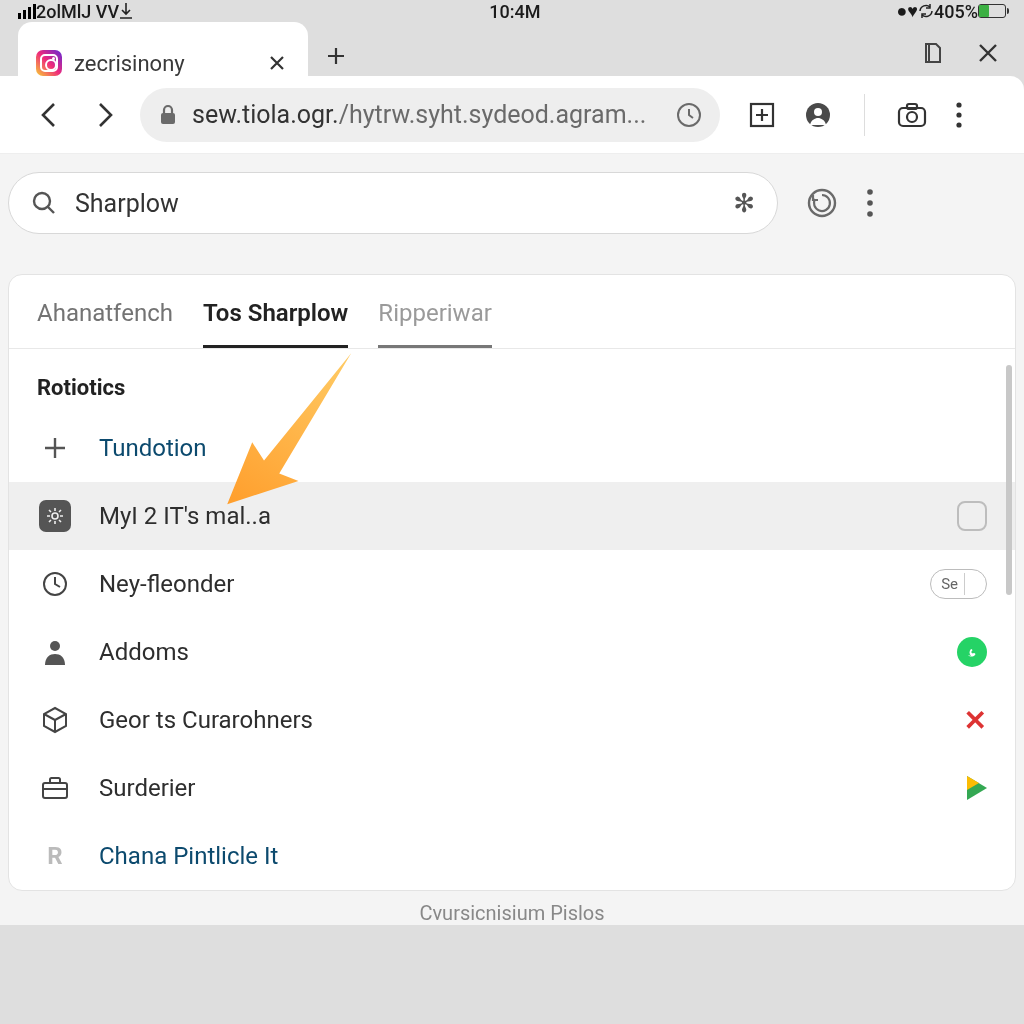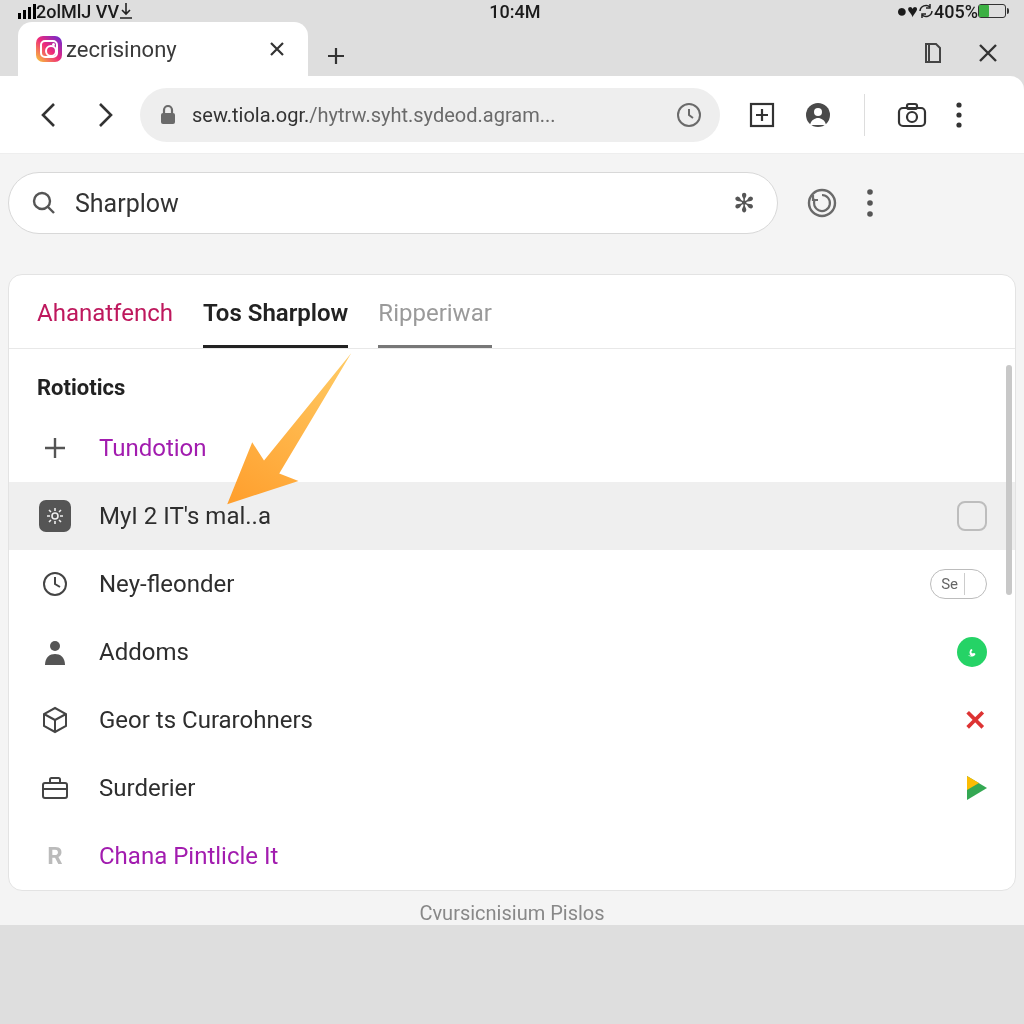--- a/index.html
+++ b/index.html
@@ -14,67 +14,67 @@
 .signal-icon i:nth-child(1){height:6px}
 .signal-icon i:nth-child(2){height:9px}
 .signal-icon i:nth-child(3){height:12px}
 .signal-icon i:nth-child(4){height:15px}
 .battery { width:28px; height:14px; border:1.5px solid #333; border-radius:3px; position:relative; }
 .battery::after { content:""; position:absolute; right:-4px; top:3px; width:2px; height:6px; background:#333; border-radius:0 2px 2px 0; }
 .battery i { display:block; height:100%; width:40%; background:#3cb043; border-radius:1px; }
 
 
 .tabstrip { height:54px; background:#dedede; display:flex; align-items:flex-end; padding-left:18px; padding-right:16px; }
-.tab { display:flex; align-items:center; gap:4px; background:#fff; border-radius:14px 14px 0 0; height:54px; padding:0 18px; min-width:290px; }
+.tab { display:flex; align-items:flex-end; gap:12px; background:#fff; border-radius:14px 14px 0 0; height:54px; padding:0 18px; min-width:290px; }
 .tab-title { font-size:22px; color:#3a3a3a; flex:1; }
 .tab-close { width:26px; height:26px; display:flex; align-items:center; justify-content:center; cursor:pointer; }
 .newtab { width:40px; height:40px; display:flex; align-items:center; justify-content:center; margin-left:8px; cursor:pointer; }
 .tabstrip-spacer { flex:1; }
 .tabstrip-actions { display:flex; gap:28px; padding-right:8px; padding-bottom:10px; }
 .icn { display:inline-flex; align-items:center; justify-content:center; }
 
 
 .ig-box { width:26px; height:26px; border-radius:7px; background:linear-gradient(45deg,#f9ce34,#ee2a7b 50%,#6228d7); display:flex; align-items:center; justify-content:center; }
 .ig-inner { width:18px; height:18px; border:2px solid #fff; border-radius:5px; position:relative; }
 .ig-inner::before{content:"";position:absolute;top:3px;left:3px;width:8px;height:8px;border:2px solid #fff;border-radius:50%;}
 .ig-inner::after{content:"";position:absolute;top:1px;right:1px;width:3px;height:3px;background:#fff;border-radius:50%;}
 
 
 .browser { background:#fff; border-radius:0 14px 0 0; }
 .toolbar { height:78px; display:flex; align-items:center; gap:18px; padding:0 24px 0 32px; border-bottom:1px solid #eee; }
 .navbtn { width:36px; height:36px; display:flex; align-items:center; justify-content:center; cursor:pointer; }
 .omnibox { flex:1; height:54px; background:#eeeeee; border-radius:27px; display:flex; align-items:center; padding:0 18px; gap:14px; max-width:580px; }
 .lock { color:#6a6a6a; }
-.url { font-size:20px; color:#6a6a6a; white-space:nowrap; overflow:hidden; }
+.url { font-size:25px; color:#6a6a6a; white-space:nowrap; overflow:hidden; }
 .url .dark { color:#333; }
 .toolbar-icons { display:flex; align-items:center; gap:28px; margin-left:10px; }
 .divider { width:1px; height:42px; background:#ddd; margin:0 4px; }
 
 
 .page { background:#f4f4f4; padding:18px 8px 0; }
 .searchbar { height:62px; background:#fff; border:1px solid #d8d8d8; border-radius:31px; display:flex; align-items:center; padding:0 22px; gap:18px; max-width:770px; }
 .searchbar input { border:none; outline:none; font-size:25px; color:#333; flex:1; background:transparent; }
 .search-row { display:flex; align-items:center; gap:28px; }
 .search-row .searchbar { flex:1; }
 
 
 .card { margin-top:40px; background:#fff; border:1px solid #e3e3e3; border-radius:14px; overflow:hidden; position:relative; }
 .tabs { display:flex; gap:30px; padding:24px 28px 0; border-bottom:1px solid #e8e8e8; }
-.tabs .tabitem { font-size:24px; color:#be185d; padding-bottom:18px; cursor:pointer; border-bottom:3px solid transparent; }
+.tabs .tabitem { font-size:24px; color:#737373; padding-bottom:18px; cursor:pointer; border-bottom:3px solid transparent; }
 .tabs .tabitem.active { color:#222; font-weight:600; border-bottom-color:#222; }
 .tabs .tabitem.sub { color:#222; font-weight:500; border-bottom-color:#555; }
 
 .section-title { font-size:22px; font-weight:700; color:#222; padding:26px 28px 14px; }
 
 .list { display:flex; flex-direction:column; }
 .row { display:flex; align-items:center; gap:26px; padding:16px 28px; min-height:64px; cursor:pointer; }
 .row.sel { background:#efefef; }
 .row .cell-icon { width:36px; height:36px; display:flex; align-items:center; justify-content:center; color:#555; }
 .row .label { font-size:24px; color:#2e2e2e; flex:1; }
-.row.dim .label { color:#a21caf; }
+.row.dim .label { color:#0c4a6e; }
 .row .trailing { margin-left:auto; display:flex; align-items:center; }
 
 .checkbox { width:30px; height:30px; border:2px solid #bdbdbd; border-radius:8px; }
 .pill { height:30px; border:1.5px solid #bcbcbc; border-radius:15px; display:flex; align-items:center; font-size:15px; color:#666; padding:0 4px 0 10px; gap:6px; }
 .pill .seg { width:18px; height:22px; border-left:1px solid #ccc; }
 
 
 .arrow { position:absolute; top:60px; left:215px; transform:rotate(35deg); pointer-events:none; }
 
 

